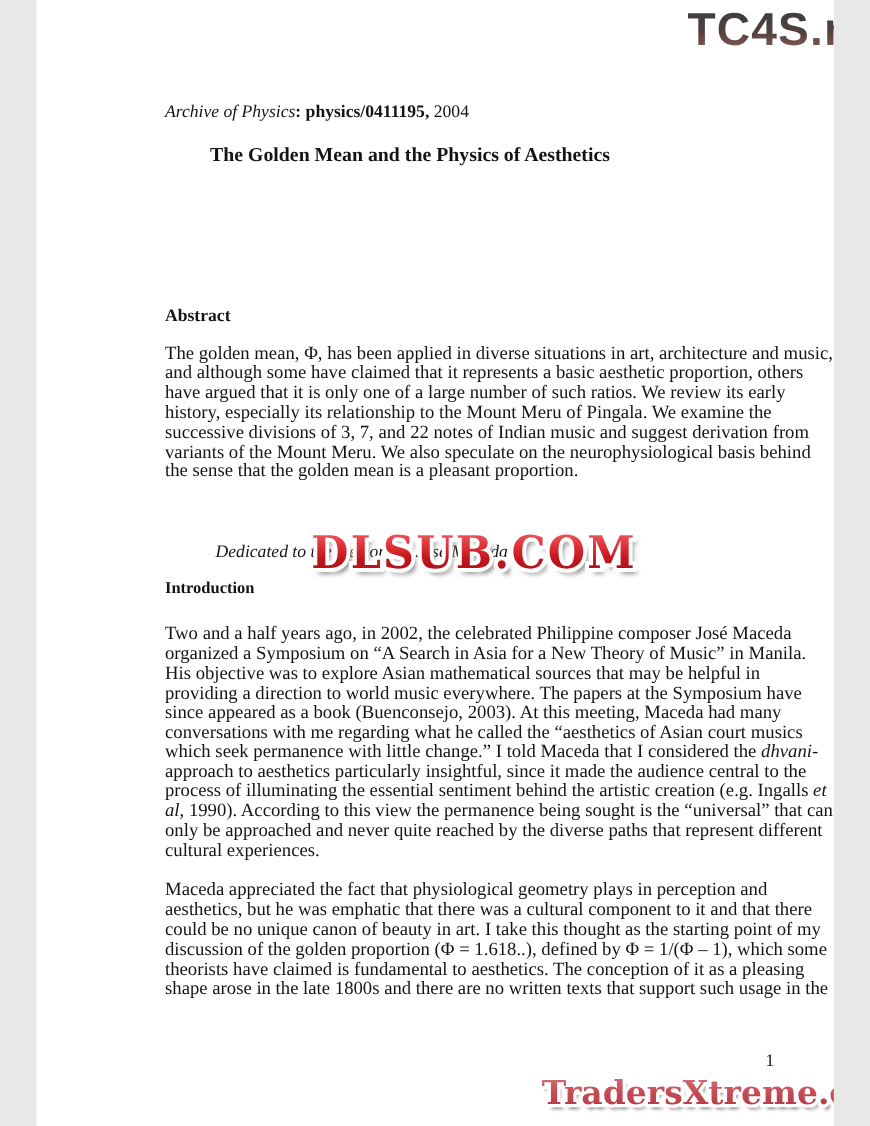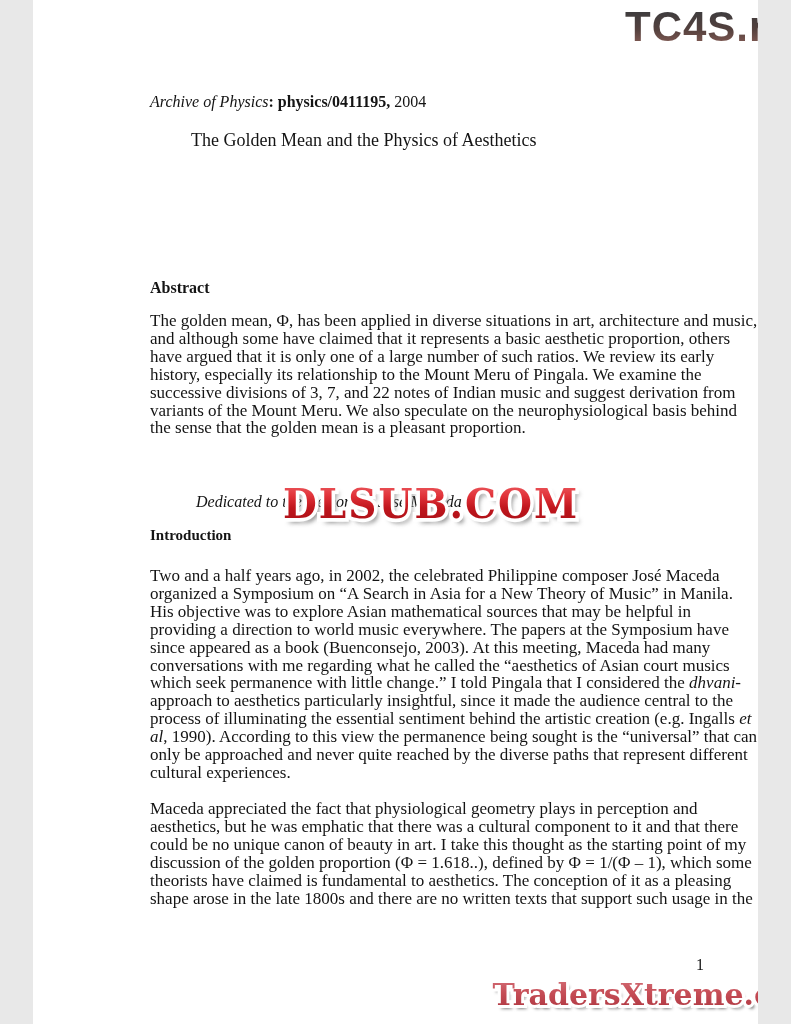--- a/index.html
+++ b/index.html
@@ -14,21 +14,21 @@
   }
   .abs { position:absolute; }
 
   .body-text {
     font-size:17px;
     line-height:17.9px;
     white-space:pre-line;
     width:610px;
   }
   .header-line { font-size:16px; white-space:pre-line; }
-  .paper-title { font-size:18px; font-weight:normal; }
+  .paper-title { font-size:18px; font-weight:bold; }
   .authors { font-size:16px; line-height:17.6px; white-space:pre-line; }
   .section-heading { font-weight:bold; }
   .h-abstract { font-size:16px; }
   .h-intro { font-size:15px; }
   .dedication { font-size:16px; font-style:italic; }
   .page-number { font-size:16px; }
 
   
   .wm-tc4s {
     top:3px; left:592px; width:196px; height:48px;
@@ -121,21 +121,21 @@
   </div>
 
   <div class="abs section-heading h-intro" style="left:117px; top:527px;">Introduction</div>
 
   <div class="abs body-text" style="left:117px; top:567px;">Two and a half years ago, in 2002, the celebrated Philippine composer José Maceda
 organized a Symposium on “A Search in Asia for a New Theory of Music” in Manila.
 His objective was to explore Asian mathematical sources that may be helpful in
 providing a direction to world music everywhere. The papers at the Symposium have
 since appeared as a book (Buenconsejo, 2003). At this meeting, Maceda had many
 conversations with me regarding what he called the “aesthetics of Asian court musics
-<span>which seek permanence with little change.” I told Pingala that I considered the </span><span style="font-style: italic; margin-top: 17px;">dhvani-</span>
+<span>which seek permanence with little change.” I told Maceda that I considered the </span><span style="font-style: italic; margin-top: 17px;">dhvani-</span>
 approach to aesthetics particularly insightful, since it made the audience central to the
 <span>process of illuminating the essential sentiment behind the artistic creation (e.g. Ingalls </span><span style="font-style: italic;">et</span>
 <span style="font-style: italic;">al</span><span>, 1990). According to this view the permanence being sought is the “universal” that can</span>
 only be approached and never quite reached by the diverse paths that represent different
 cultural experiences.</div>
 
   <div class="abs body-text" style="left:117px; top:800px;">Maceda appreciated the fact that physiological geometry plays in perception and
 aesthetics, but he was emphatic that there was a cultural component to it and that there
 could be no unique canon of beauty in art. I take this thought as the starting point of my
 discussion of the golden proportion (Φ = 1.618..), defined by Φ = 1/(Φ – 1), which some

